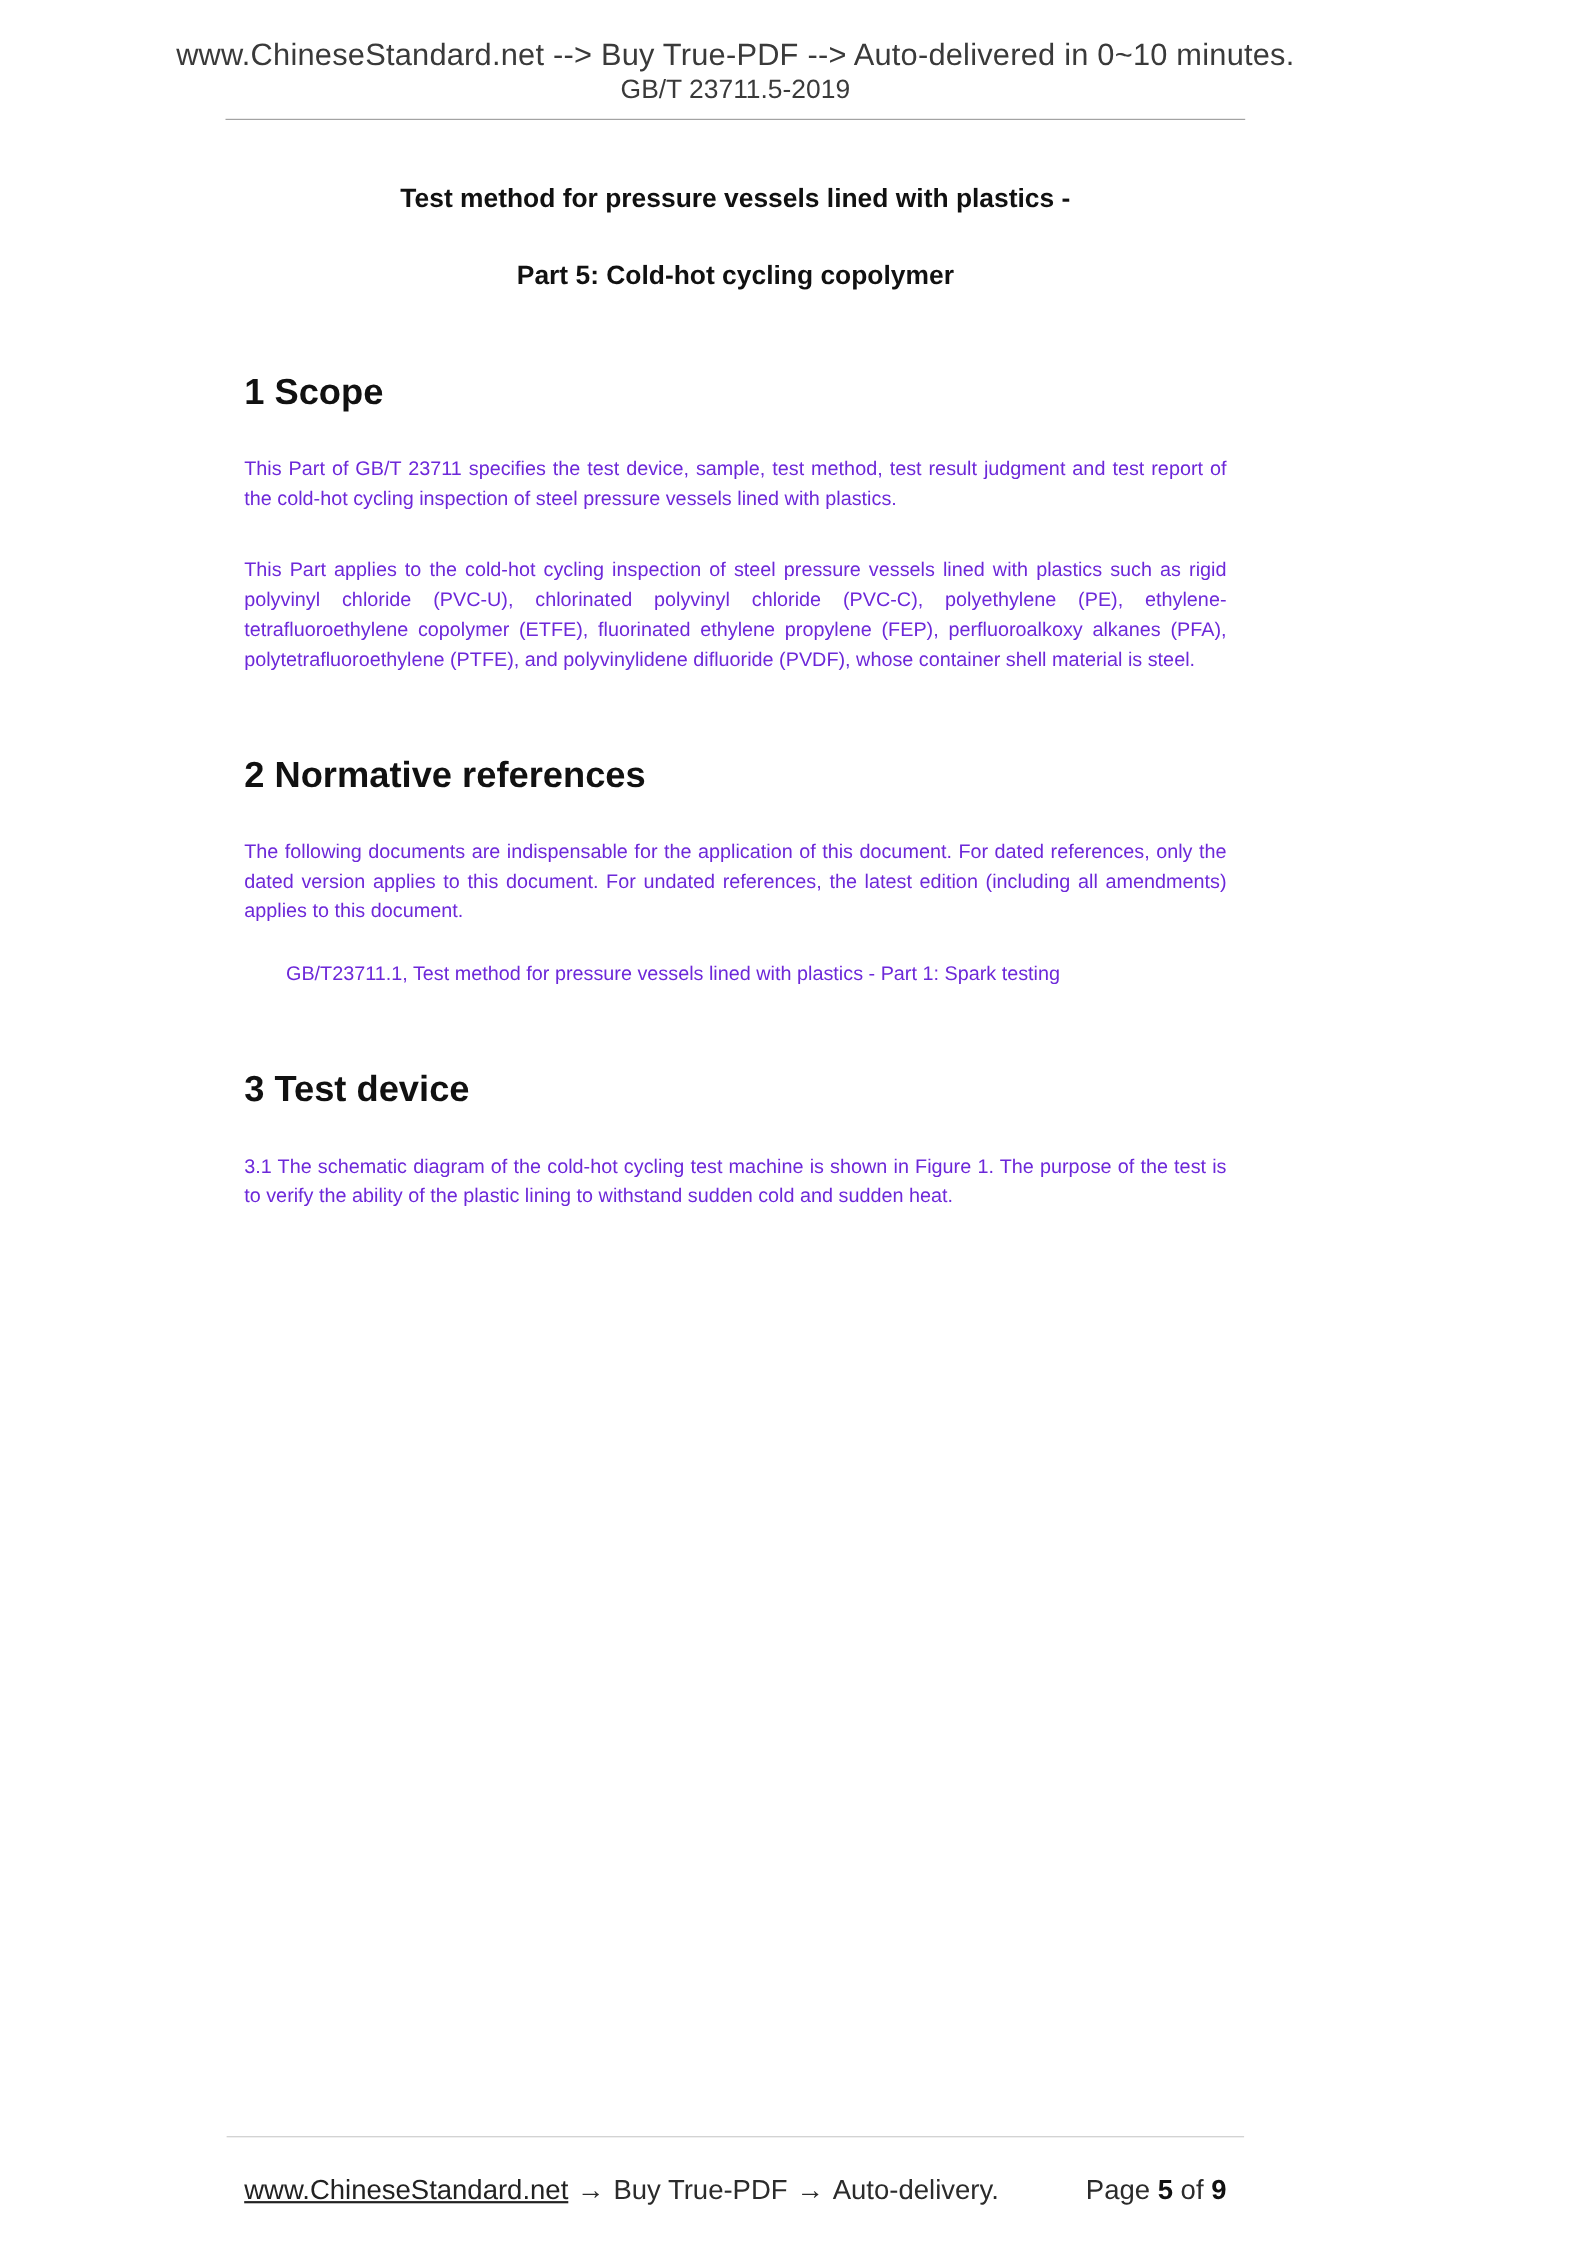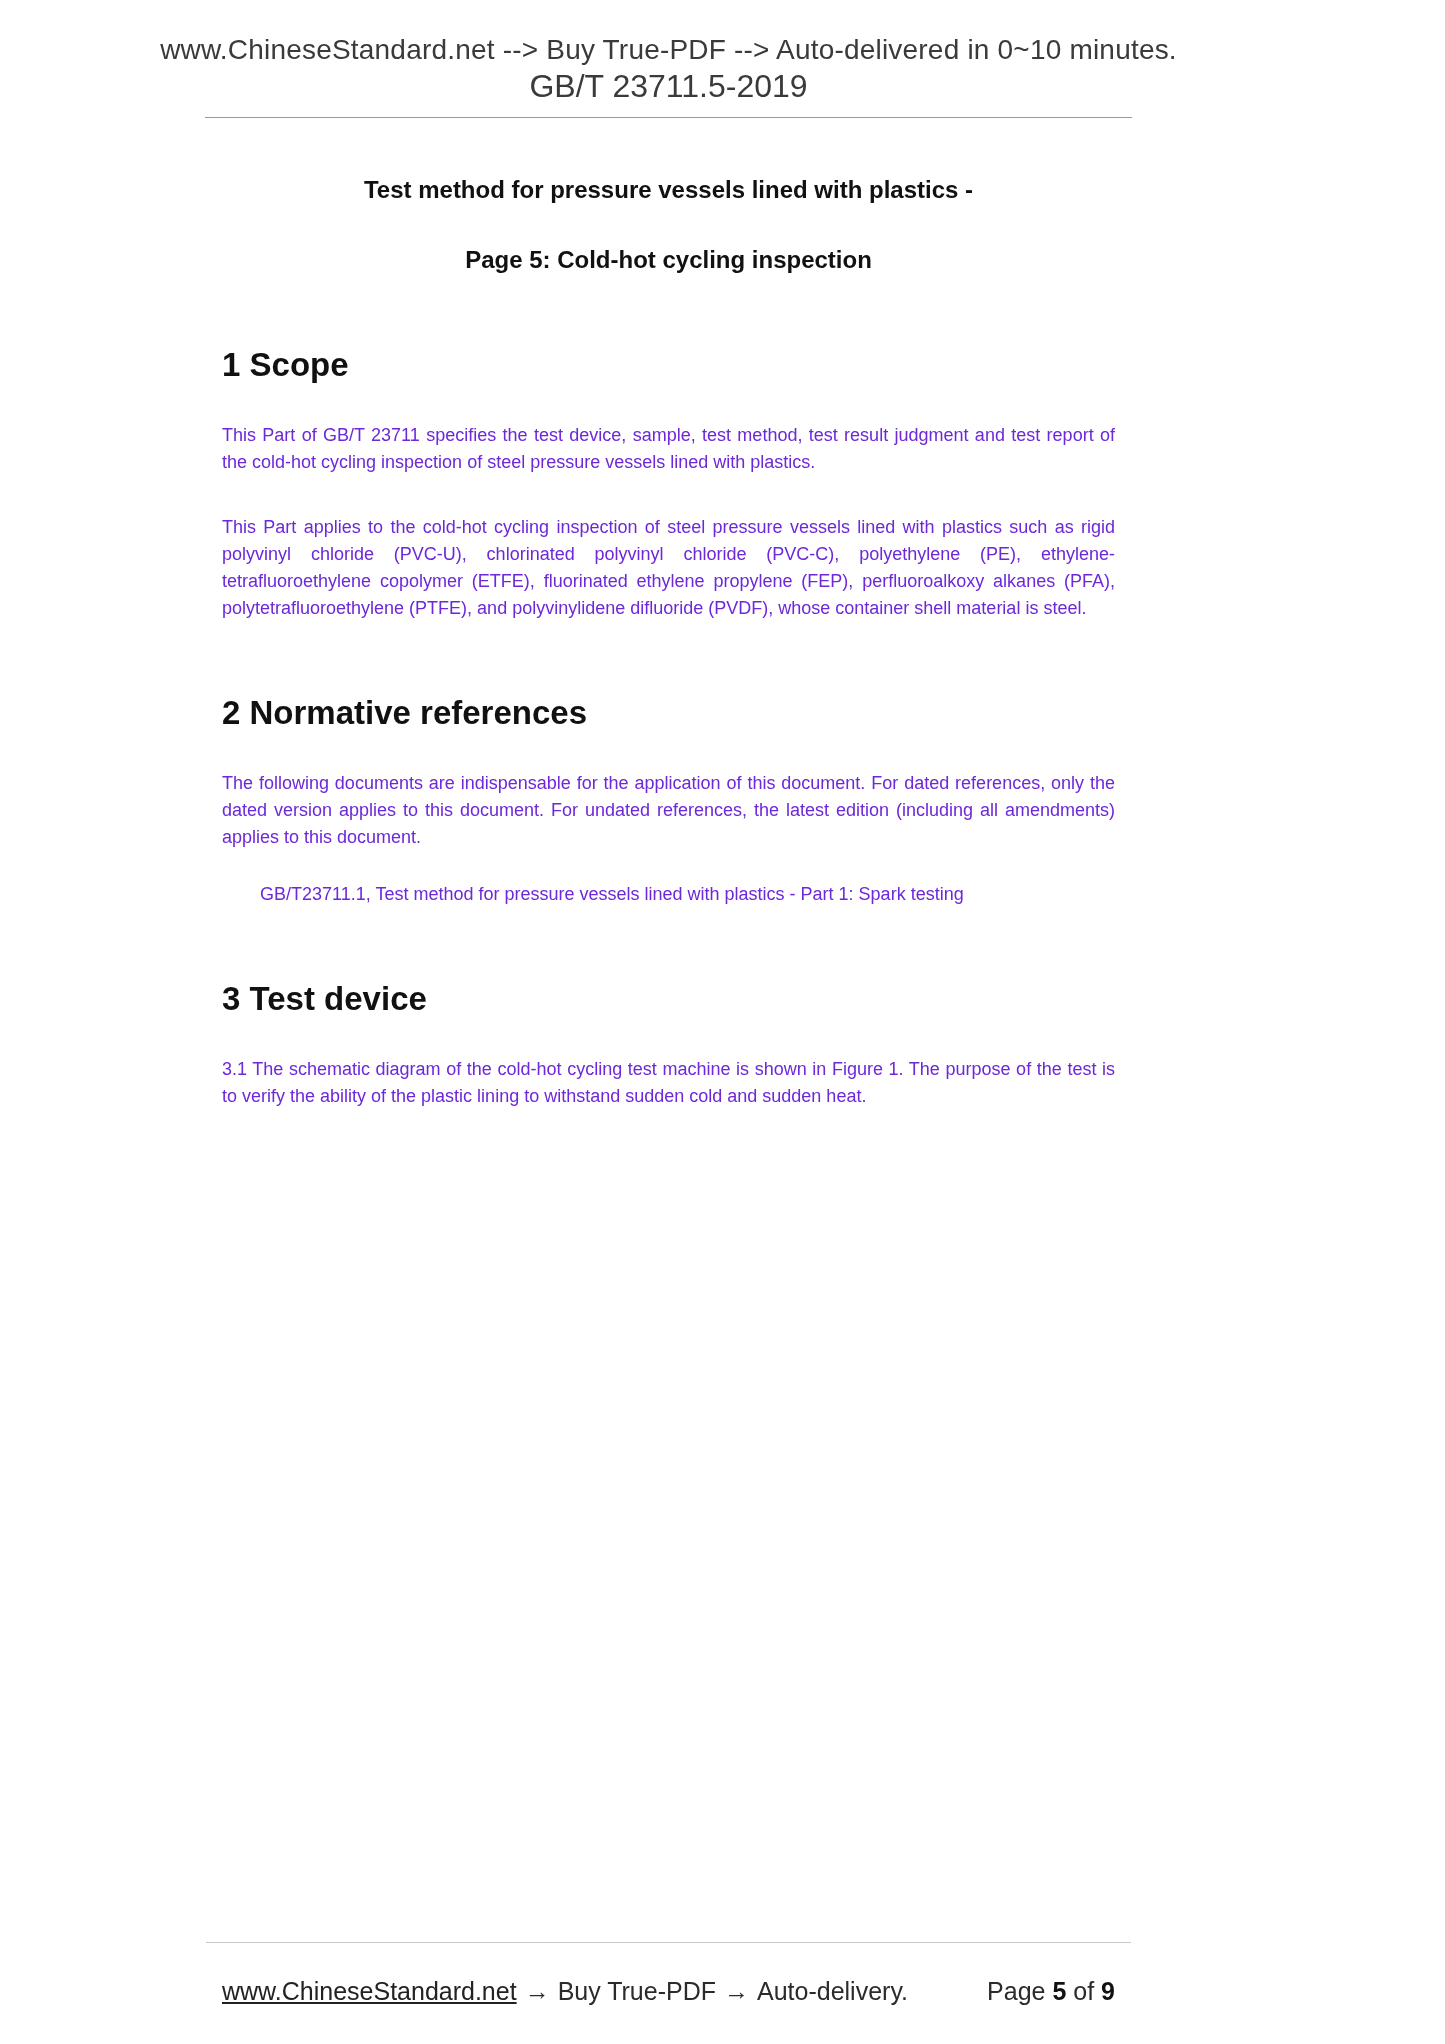--- a/index.html
+++ b/index.html
@@ -20,21 +20,21 @@
   .header-note {
     margin-top: 34px;
     text-align: center;
     font-size: 28px;
     color: #3a3a3a;
     letter-spacing: 0.2px;
   }
   .doc-code {
     margin-top: 2px;
     text-align: center;
-    font-size: 32px;
+    font-size: 24px;
     color: #3a3a3a;
   }
   .top-rule {
     border: none;
     border-top: 1px solid #9a9a9a;
     margin: 12px 205px 0 205px;
   }
   .content {
     margin: 0 222px;
   }
@@ -115,21 +115,21 @@
   <div class="header-note">www.ChineseStandard.net --&gt; Buy True-PDF --&gt; Auto-delivered in 0~10 minutes.</div>
 
   <div class="doc-code">GB/T 23711.5-2019</div>
 
   <hr class="top-rule">
 
   <div class="content">
 
     <div class="doc-title">Test method for pressure vessels lined with plastics -</div>
 
-    <div class="doc-title second">Page 5: Cold-hot cycling inspection</div>
+    <div class="doc-title second">Part 5: Cold-hot cycling copolymer</div>
 
     <div class="section-heading">1 Scope</div>
 
     <p class="para">This Part of GB/T 23711 specifies the test device, sample, test method, test result judgment and test report of the cold-hot cycling inspection of steel pressure vessels lined with plastics.</p>
 
     <p class="para">This Part applies to the cold-hot cycling inspection of steel pressure vessels lined with plastics such as rigid polyvinyl chloride (PVC-U), chlorinated polyvinyl chloride (PVC-C), polyethylene (PE), ethylene-tetrafluoroethylene copolymer (ETFE), fluorinated ethylene propylene (FEP), perfluoroalkoxy alkanes (PFA), polytetrafluoroethylene (PTFE), and polyvinylidene difluoride (PVDF), whose container shell material is steel.</p>
 
     <div class="section-heading">2 Normative references</div>
 
     <p class="para">The following documents are indispensable for the application of this document. For dated references, only the dated version applies to this document. For undated references, the latest edition (including all amendments) applies to this document.</p>

